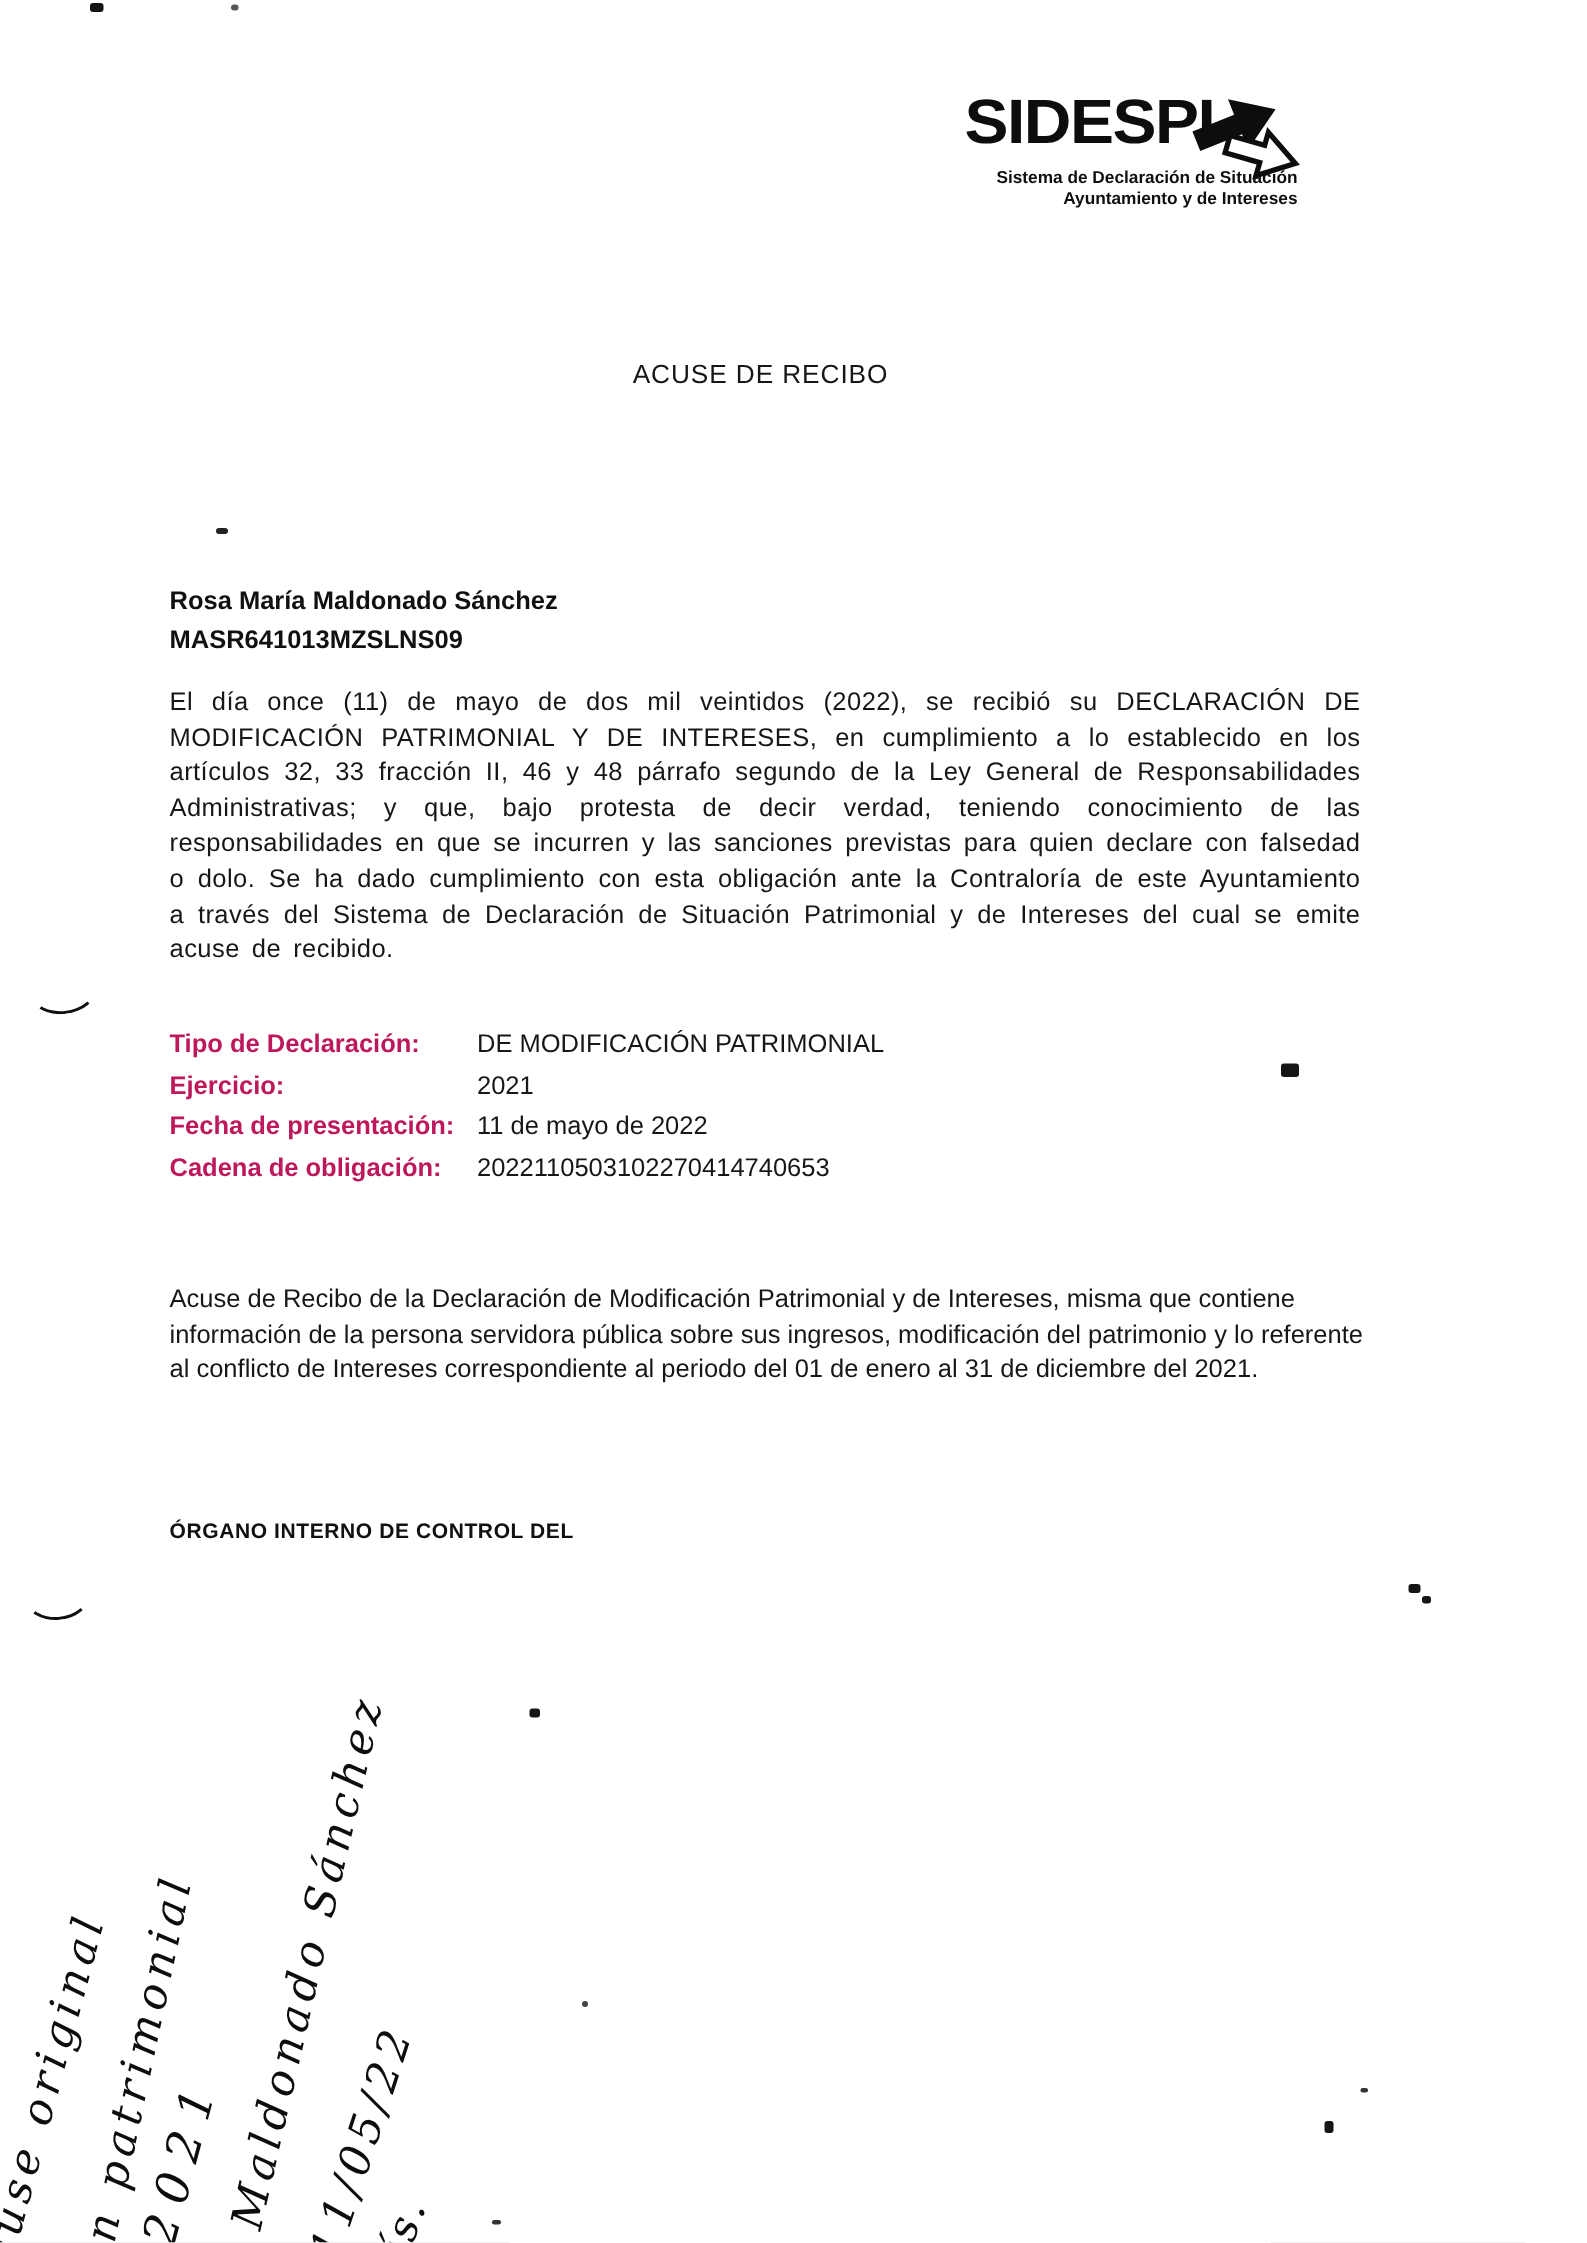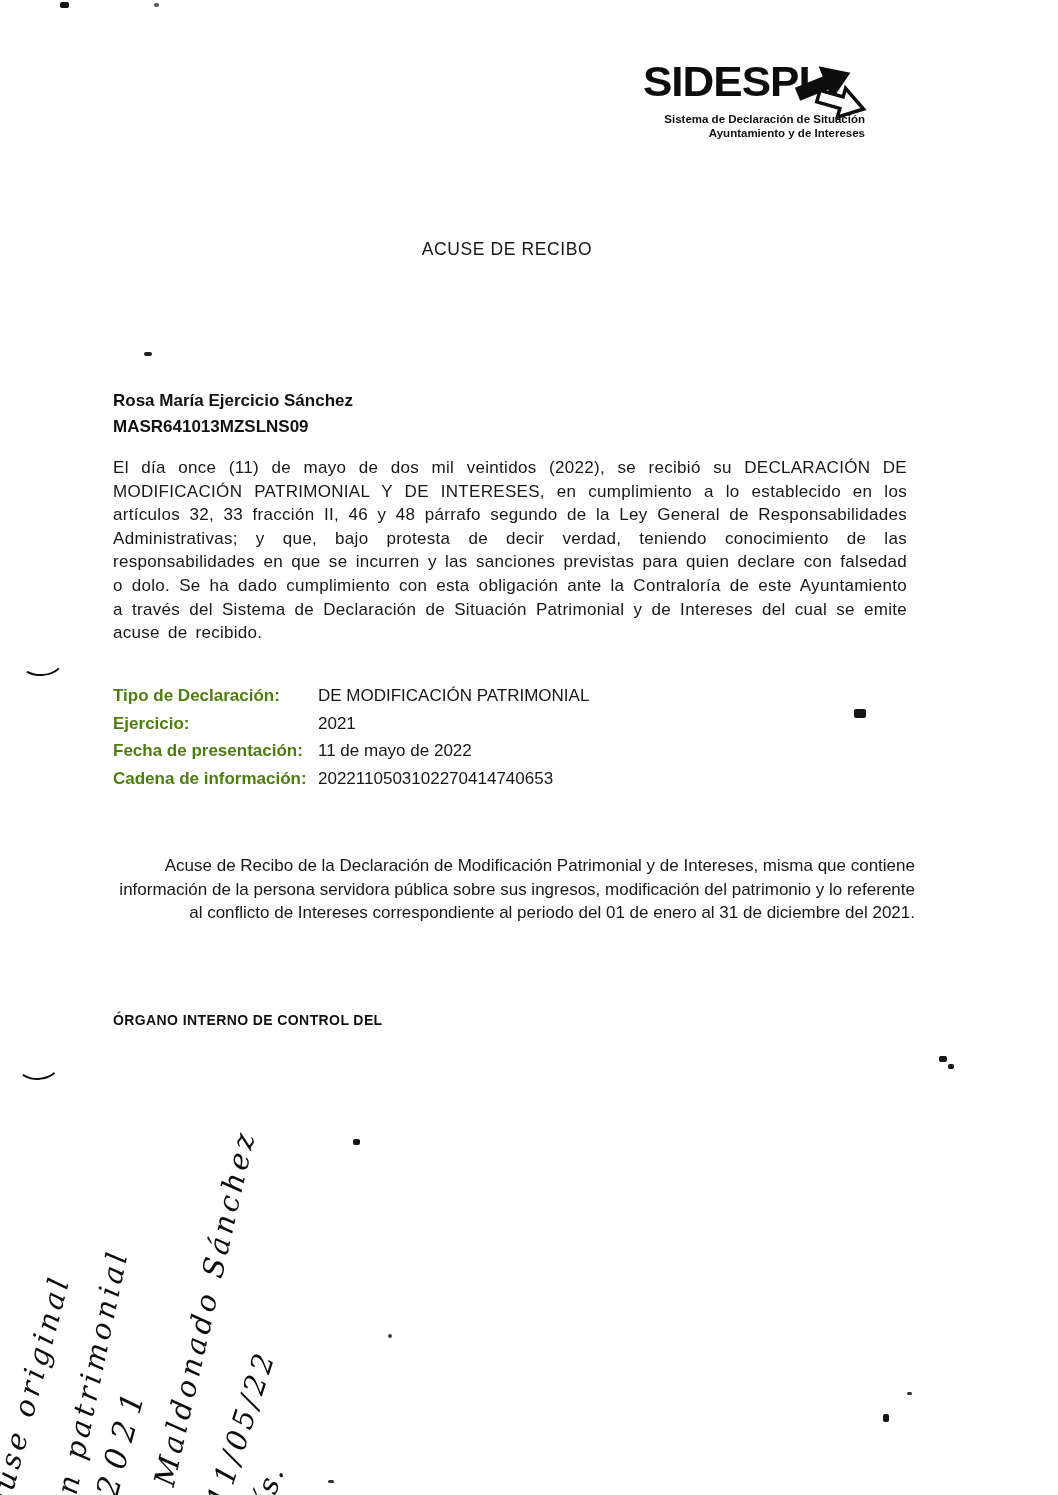--- a/index.html
+++ b/index.html
@@ -21,25 +21,25 @@
   
   .title{position:absolute;left:0;top:236px;width:1014px;text-align:center;
     font-size:17.5px;line-height:26px;letter-spacing:.6px;color:#161616;}
   
   .declarant{position:absolute;left:113px;top:388px;
     font-weight:bold;font-size:17px;line-height:26px;color:#111;}
   
   .para{position:absolute;margin:0;font-size:17px;line-height:23.6px;color:#171717;}
   .para1{left:113px;top:456px;width:794px;text-align:justify;
     letter-spacing:.3px;word-spacing:3px;}
-  .para2{left:113px;top:854px;width:802px;text-align:right;}
+  .para2{left:113px;top:854px;width:802px;text-align:left;}
   
   .details{position:absolute;left:113px;top:686px;width:600px;}
   .drow{display:flex;align-items:baseline;height:27.6px;font-size:17px;}
-  .dlbl{width:205px;font-weight:bold;color:#4d7c0f;flex:0 0 205px;}
+  .dlbl{width:205px;font-weight:bold;color:#be185d;flex:0 0 205px;}
   .dval{color:#171717;white-space:nowrap;}
   
   .footer-heading{position:absolute;left:113px;top:1012px;
     font-weight:bold;font-size:14px;letter-spacing:.4px;color:#111;}
   
   .hand{position:absolute;font-family:"DejaVu Serif", serif;font-style:italic;
     color:#0d0d0d;white-space:nowrap;transform-origin:0 50%;}
   .h1{left:-2px;top:1492px;font-size:29px;letter-spacing:4px;transform:rotate(-75deg);}
   .h2{left:62px; top:1498px;font-size:29px;letter-spacing:4px;transform:rotate(-78deg);}
   .h3{left:106px;top:1478px;font-size:31px;letter-spacing:9px;transform:rotate(-75deg);}
@@ -74,41 +74,41 @@
       <div>Sistema de Declaración de Situación</div>
       <div>Ayuntamiento y de Intereses</div>
     </div>
   </div>
 
   <div class="title">
     <div>ACUSE DE RECIBO</div>
   </div>
 
   <div class="declarant">
-    <div>Rosa María Ejercicio Sánchez</div>
+    <div>Rosa María Maldonado Sánchez</div>
     <div>MASR641013MZSLNS09</div>
   </div>
 
   <p class="para para1">El día once (11) de mayo de dos mil veintidos (2022), se recibió su DECLARACIÓN DE MODIFICACIÓN PATRIMONIAL Y DE INTERESES, en cumplimiento a lo establecido en los artículos 32, 33 fracción II, 46 y 48 párrafo segundo de la Ley General de Responsabilidades Administrativas; y que, bajo protesta de decir verdad, teniendo conocimiento de las responsabilidades en que se incurren y las sanciones previstas para quien declare con falsedad o dolo. Se ha dado cumplimiento con esta obligación ante la Contraloría de este Ayuntamiento a través del Sistema de Declaración de Situación Patrimonial y de Intereses del cual se emite acuse de recibido.</p>
 
   <div class="details">
     <div class="drow">
       <span class="dlbl">Tipo de Declaración:</span>
       <span class="dval">DE MODIFICACIÓN PATRIMONIAL</span>
     </div>
     <div class="drow">
       <span class="dlbl">Ejercicio:</span>
       <span class="dval">2021</span>
     </div>
     <div class="drow">
       <span class="dlbl">Fecha de presentación:</span>
       <span class="dval">11 de mayo de 2022</span>
     </div>
     <div class="drow">
-      <span class="dlbl">Cadena de información:</span>
+      <span class="dlbl">Cadena de obligación:</span>
       <span class="dval">2022110503102270414740653</span>
     </div>
   </div>
 
   <p class="para para2">Acuse de Recibo de la Declaración de Modificación Patrimonial y de Intereses, misma que contiene información de la persona servidora pública sobre sus ingresos, modificación del patrimonio y lo referente al conflicto de Intereses correspondiente al periodo del 01 de enero al 31 de diciembre del 2021.</p>
 
   <div class="footer-heading">ÓRGANO INTERNO DE CONTROL DEL</div>
 
   <div class="hand h1">cuse original</div>
   <div class="hand h2">ón patrimonial</div>

